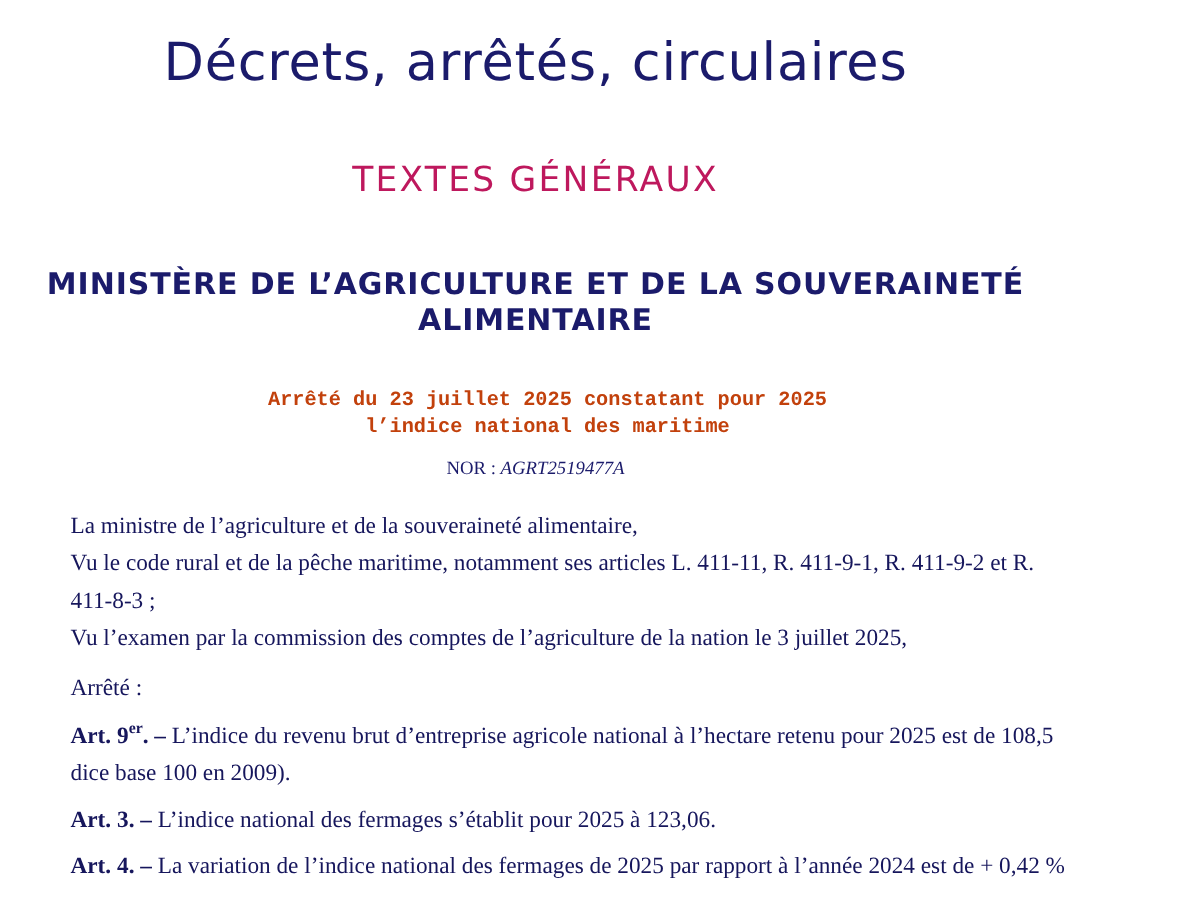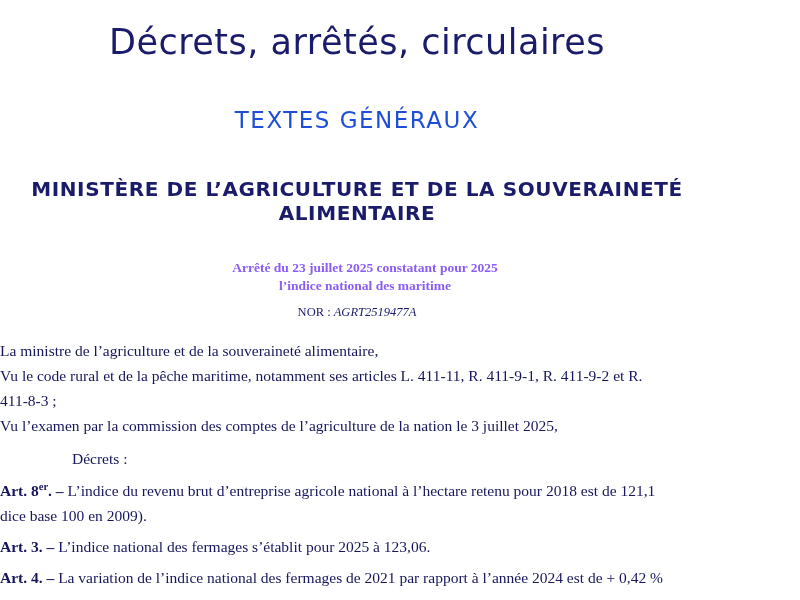--- a/index.html
+++ b/index.html
@@ -25,39 +25,39 @@
     font-family: "DejaVu Sans", sans-serif;
     font-size: 35px;
     color: #1b1b6b;
     letter-spacing: 0.5px;
     padding-top: 22px;
   }
   .section-title {
     text-align: center;
     font-family: "DejaVu Sans", sans-serif;
     font-size: 23px;
-    color: #1d4ed8;
+    color: #be185d;
     letter-spacing: 1.5px;
     margin-top: 45px;
   }
   .ministry {
     text-align: center;
     font-family: "DejaVu Sans", sans-serif;
     font-size: 20px;
     font-weight: bold;
     color: #1b1b6b;
     letter-spacing: 0.6px;
     margin-top: 44px;
   }
   .decree-title {
     text-align: center;
-    font-family: Liberation Serif, serif;
+    font-family: Liberation Mono, monospace;
     font-size: 13.5px;
     font-weight: bold;
-    color: #8b5cf6;
+    color: #c2410c;
     line-height: 1.35;
     margin-top: 34px;
     margin-left: 16px;
   }
   .nor {
     text-align: center;
     font-family: "Liberation Serif", serif;
     font-size: 12.5px;
     color: #1b1b6b;
     margin-top: 10px;
@@ -69,20 +69,21 @@
     margin-top: 20px;
     padding: 0 0 0 0;
     font-family: "Liberation Serif", serif;
     font-size: 15.5px;
     color: #16165c;
     line-height: 1.48;
   }
   .body-text p {
     margin: 0 0 2px 0;
     white-space: nowrap;
+    padding-left: 47px;
   }
   .indent-arrete {
     margin-top: 10px !important;
     margin-bottom: 8px !important;
     padding-left: 72px;
   }
   .art-label {
     font-weight: bold;
   }
   .art-label sup {
@@ -118,34 +119,34 @@
 
   <div class="body-text">
 
     <p>La ministre de l’agriculture et de la souveraineté alimentaire,</p>
 
     <p>Vu le code rural et de la pêche maritime, notamment ses articles L. 411-11, R. 411-9-1, R. 411-9-2 et R.</p>
     <p>411-8-3 ;</p>
 
     <p>Vu l’examen par la commission des comptes de l’agriculture de la nation le 3 juillet 2025,</p>
 
-    <p class="indent-arrete">Décrets :</p>
+    <p class="indent-arrete">Arrêté :</p>
 
     <p class="article">
-      <span class="art-label"><span>Art. 8</span><sup>er</sup><span>. – </span></span><span>L’indice du revenu brut d’entreprise agricole national à l’hectare retenu pour 2018 est de 121,1</span>
+      <span class="art-label"><span>Art. 9</span><sup>er</sup><span>. – </span></span><span>L’indice du revenu brut d’entreprise agricole national à l’hectare retenu pour 2025 est de 108,5</span>
     </p>
     <p>dice base 100 en 2009).</p>
 
 
     <p class="article">
       <span class="art-label"><span>Art. 3</span><span>. – </span></span><span>L’indice national des fermages s’établit pour 2025 à 123,06.</span>
     </p>
 
     <p class="article">
-      <span class="art-label"><span>Art. 4</span><span>. – </span></span><span>La variation de l’indice national des fermages de 2021 par rapport à l’année 2024 est de + 0,42 %</span>
+      <span class="art-label"><span>Art. 4</span><span>. – </span></span><span>La variation de l’indice national des fermages de 2025 par rapport à l’année 2024 est de + 0,42 %</span>
     </p>
 
     <p class="article">
       <span class="art-label"><span>Art. 5</span><span>. – </span></span><span>Le présent arrêté sera publié au </span><span class="italic">Journal officiel</span><span> de la République française.</span>
     </p>
 
   </div>
 </div>
 
 </body></html>

